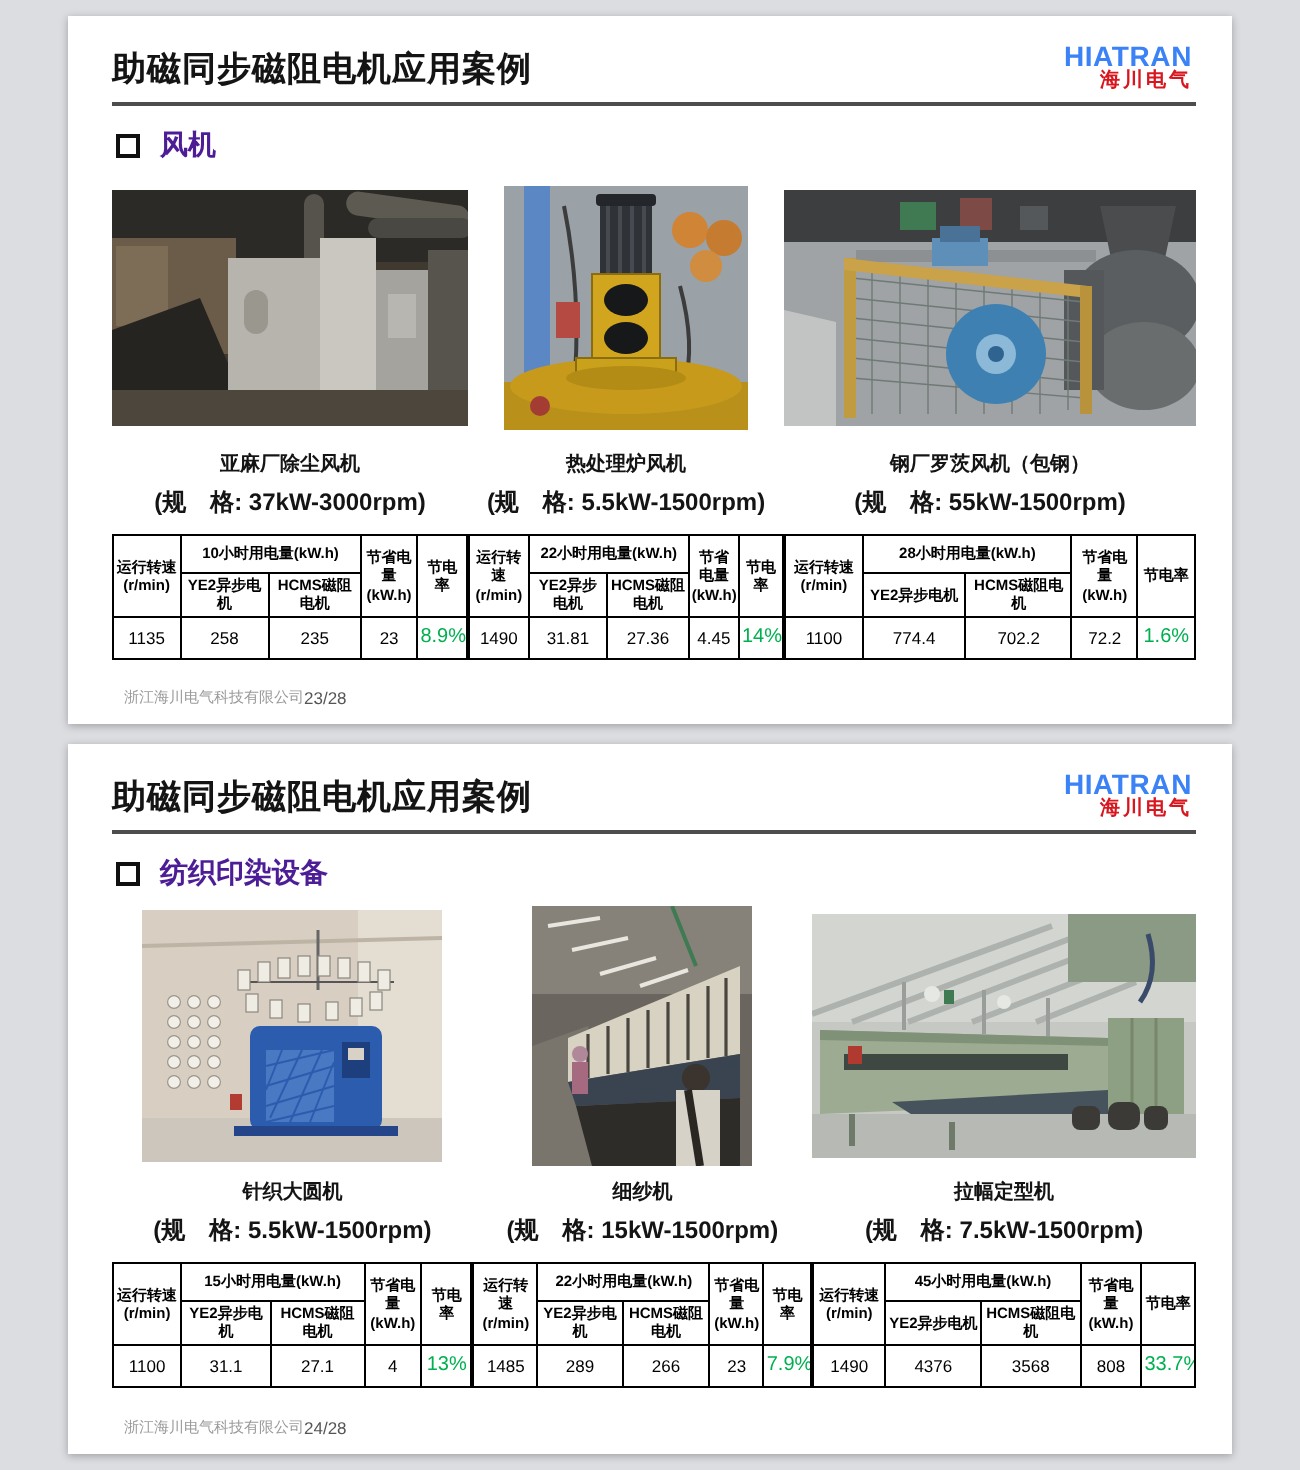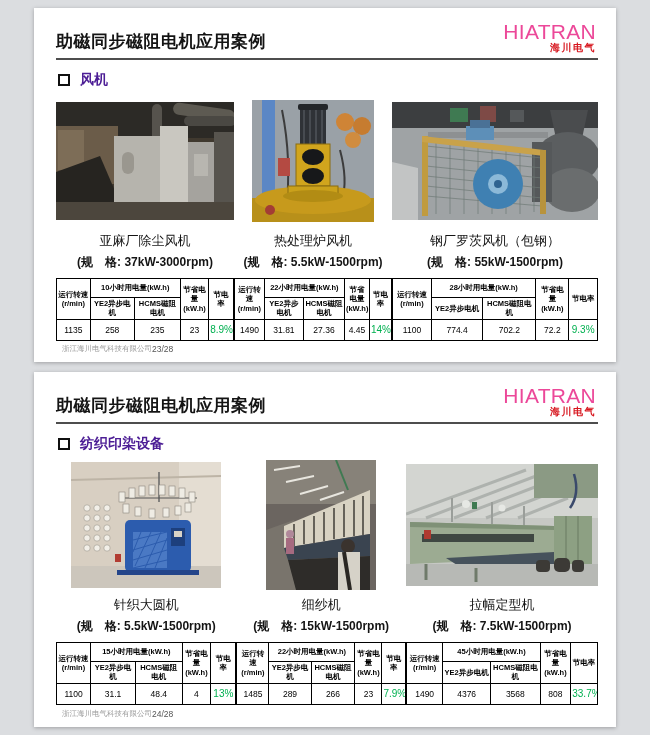--- a/index.html
+++ b/index.html
@@ -4,31 +4,31 @@
 <style>
   html,body{margin:0;padding:0}
   body{width:650px;height:735px;background:#dbdde0;font-family:"Liberation Sans",sans-serif;overflow:hidden}
   .slide{position:relative;width:582px;margin:0 auto;background:#fff;box-shadow:0 1px 4px rgba(0,0,0,.28)}
   #slide1{height:354px;margin-top:8px}
   #slide2{height:355px;margin-top:10px}
   .slide-inner{padding:13px 18px 0 22px}
   .hdr{display:flex;justify-content:space-between;align-items:flex-end;border-bottom:2px solid #4d4d4d;padding-bottom:5px}
   .title{font-size:17px;font-weight:bold;color:#141414;letter-spacing:.5px}
   .logo{text-align:right;line-height:1;padding-right:2px}
-  .logo-main{font-size:21px;font-weight:400;color:#ec4899;letter-spacing:.3px;font-family:"Liberation Sans",sans-serif}
+  .logo-main{font-size:14px;font-weight:700;color:#3b82f6;letter-spacing:.3px;font-family:"Liberation Sans",sans-serif}
   .logo-sub{font-size:10px;font-weight:bold;color:#d7171f;letter-spacing:1.5px;margin-top:1px}
   .section{display:flex;align-items:center;margin:11px 0 6px 2px}
   .bullet{width:8px;height:8px;border:2.5px solid #101010;margin-right:10px;flex:none}
   .section-label{font-size:14px;font-weight:bold;color:#4c1d95}
   .cases{display:flex;justify-content:space-between;align-items:flex-start}
   .case{display:flex;flex-direction:column;align-items:center}
   .case-a{width:200px}.case-b{width:188px}.case-c{width:206px}
   .photo-box{height:132px;display:flex;align-items:center;justify-content:center}
   .photo svg{display:block}
-  .case-name{font-size:13px;font-weight:normal;color:#141414;margin-top:5px;white-space:nowrap}
+  .case-name{font-size:10px;font-weight:bold;color:#141414;margin-top:5px;white-space:nowrap}
   .case-spec{font-size:12px;font-weight:bold;color:#141414;margin-top:4px;white-space:nowrap}
   table.case-table{border-collapse:collapse;margin-top:7px;width:100%;table-layout:fixed}
   .case-table td{border:1px solid #000;text-align:center;vertical-align:middle;padding:1px;color:#000;overflow:hidden}
   .th{font-size:7.5px;font-weight:bold;line-height:1.25}
   .case-table tr.hr1 td{height:16px}
   .case-table tr.hr2 td{height:18px}
   .case-table tr.dr td{height:18px;font-size:8.5px;font-weight:normal}
   .rate{color:#00b050 !important;font-size:10px !important;font-weight:bold}
   .slide-footer{position:absolute;left:28px;right:16px;bottom:8px;display:flex;justify-content:flex-start;align-items:flex-end}
   .company{font-size:7.5px;color:#9a9a9a}
@@ -211,21 +211,21 @@
           </tr>
           <tr class="hr2">
             <td class="th">YE2异步电机</td>
             <td class="th">HCMS磁阻电机</td>
           </tr>
           <tr class="dr">
             <td>1100</td>
             <td>774.4</td>
             <td>702.2</td>
             <td>72.2</td>
-            <td class="rate">9.3%</td>
+            <td class="rate">1.6%</td>
           </tr>
         </tbody>
           </table>
       </div>
 
     </div>
   </div>
   <div class="slide-footer">
     <span class="company">浙江海川电气科技有限公司</span>
     <span class="page-num">23/28</span>
@@ -318,21 +318,21 @@
             <td rowspan="2" class="th">节省电量 (kW.h)</td>
             <td rowspan="2" class="th">节电率</td>
           </tr>
           <tr class="hr2">
             <td class="th">YE2异步电机</td>
             <td class="th">HCMS磁阻电机</td>
           </tr>
           <tr class="dr">
             <td>1100</td>
             <td>31.1</td>
-            <td>48.4</td>
+            <td>27.1</td>
             <td>4</td>
             <td class="rate">13%</td>
           </tr>
         </tbody>
           </table>
       </div>
 
       <div class="case case-b">
         <div class="photo-box photo">
           <svg width="110" height="130" viewBox="0 0 110 130" preserveAspectRatio="none">

